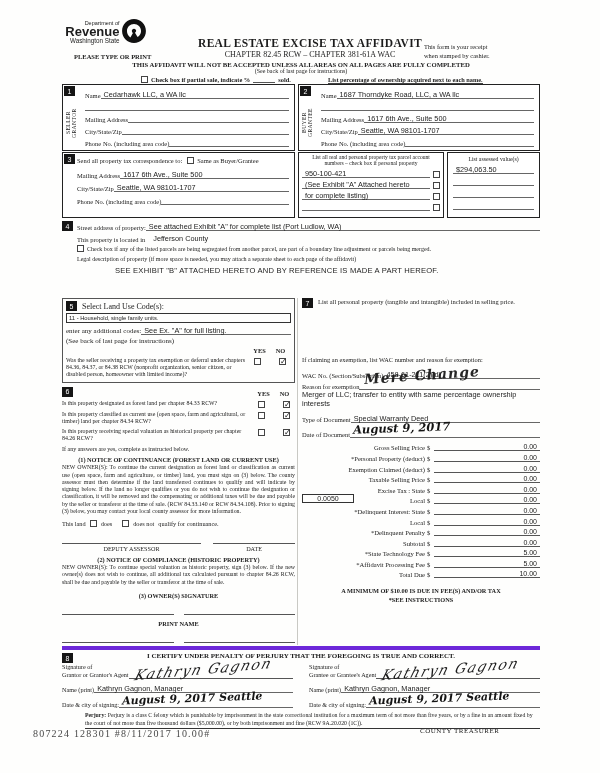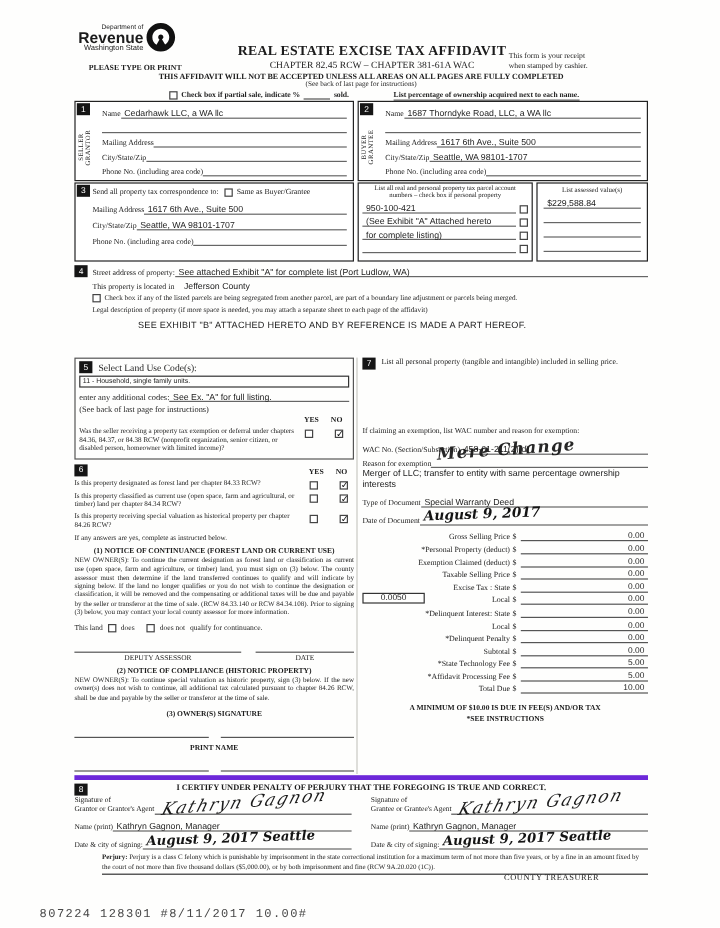--- a/index.html
+++ b/index.html
@@ -171,21 +171,21 @@
           <span class="cb" style="margin-left:3px;"></span>
         </div>
       <div class="fl" style="height:11px;">
           <span class="val"></span>
           <span class="cb" style="margin-left:3px;"></span>
         </div>
     </div>
     <div class="box" style="flex:1;padding:1px 5px;">
       <div class="ctr" style="font-size:5.8px;margin-top:2px;">List assessed value(s)</div>
       <div class="fl" style="height:12px;">
-          <span class="val">$229,588.84</span>
+          <span class="val">$294,063.50</span>
         </div>
       <div class="fl" style="height:12px;">
           <span class="val"></span>
         </div>
       <div class="fl" style="height:12px;">
           <span class="val"></span>
         </div>
       <div class="fl" style="height:12px;">
           <span class="val"></span>
         </div>
@@ -453,15 +453,15 @@
           <span class="val" style="height:14px;"><span class="hw" style="font-size:11px;">August 9, 2017 Seattle</span></span>
         </div>
       </div>
     </div>
   </div>
 
   <div class="abs" style="left:85px;top:712px;width:455px;font-size:5.8px;line-height:1.3;border-bottom:1px solid #333;padding-bottom:1px;">
     <span class="b">Perjury:</span><span> Perjury is a class C felony which is punishable by imprisonment in the state correctional institution for a maximum term of not more than five years, or by a fine in an amount fixed by the court of not more than five thousand dollars ($5,000.00), or by both imprisonment and fine (RCW 9A.20.020 (1C)).</span>
   </div>
   <div class="abs" style="left:420px;top:727px;font-size:7px;letter-spacing:.5px;">COUNTY TREASURER</div>
-  <div class="abs" style="left:33px;top:757px;font-family:Liberation Mono, monospace;font-size:10px;color:#474747;letter-spacing:1.2px;">807224 128301 #8/11/2017 10.00#</div>
+  <div class="abs" style="left:33px;top:728px;font-family:Liberation Serif, serif;font-size:10px;color:#474747;letter-spacing:1.2px;">807224 128301 #8/11/2017 10.00#</div>
 
 </div>
 
 </body></html>

